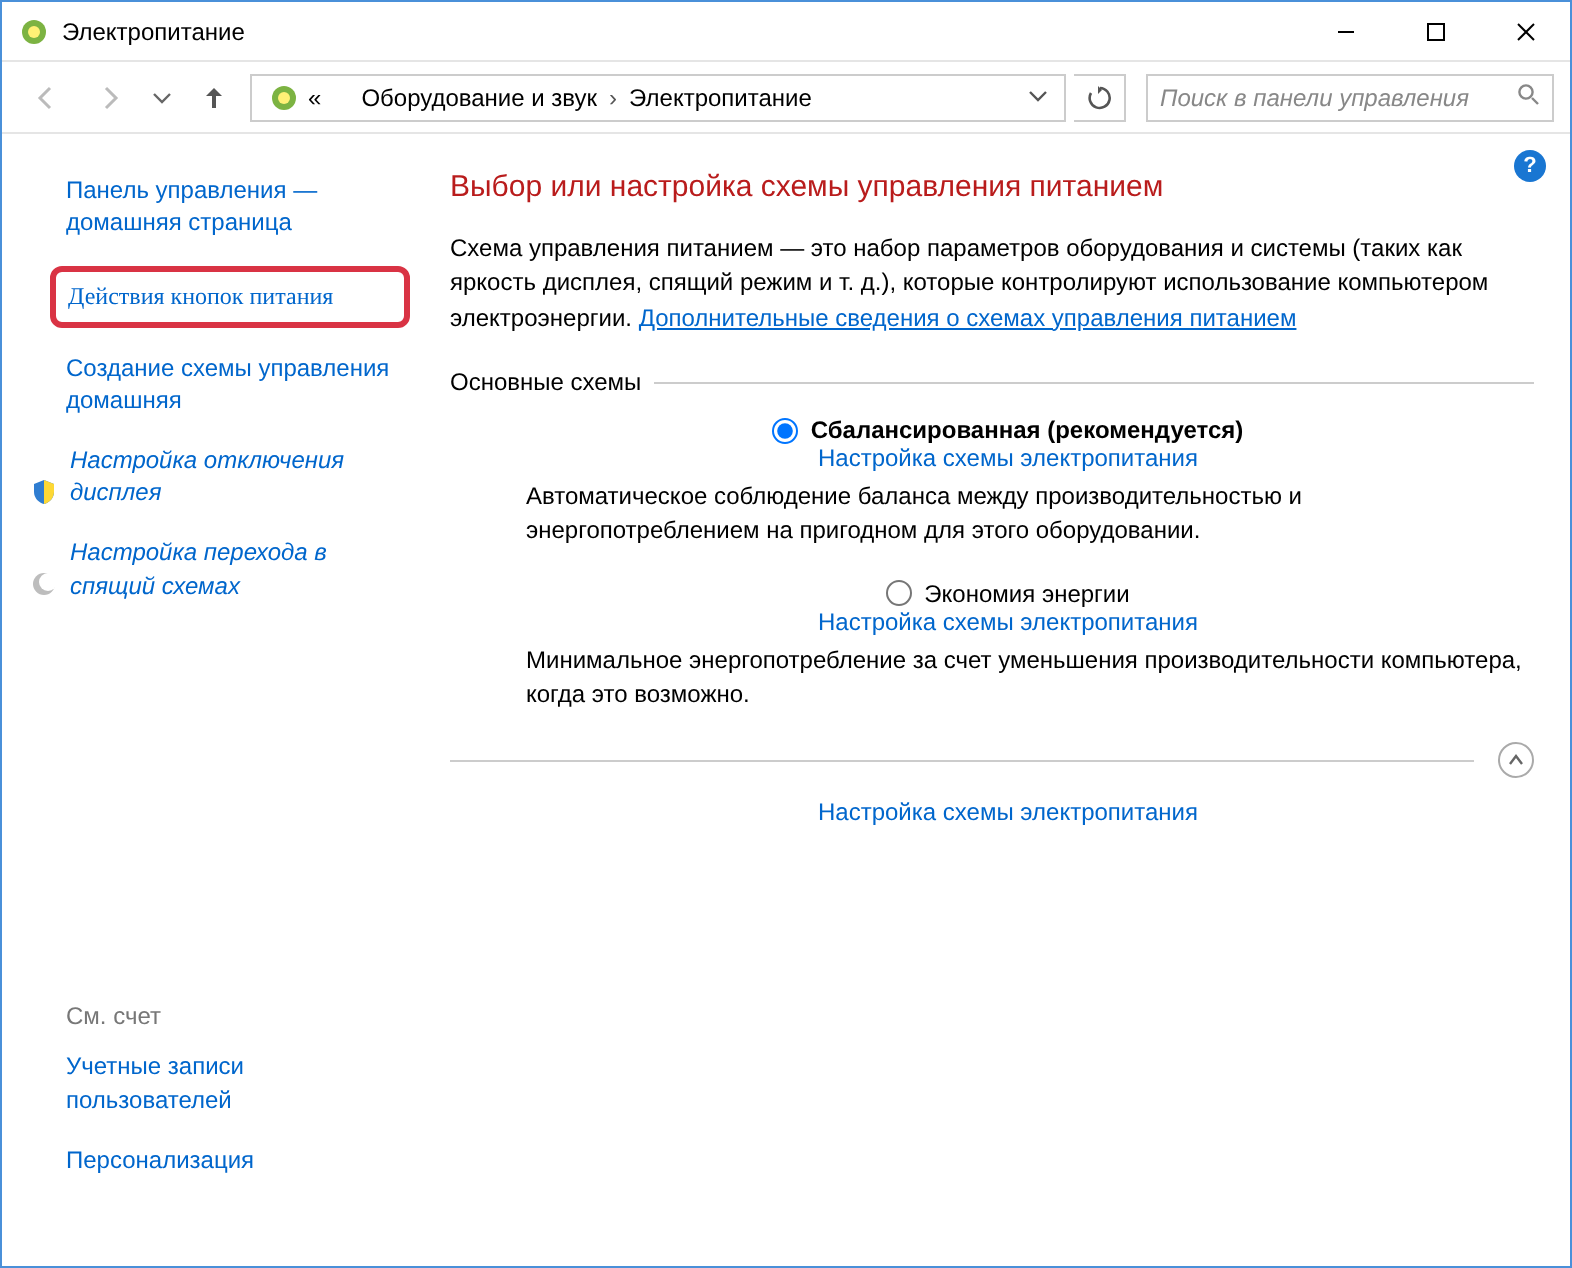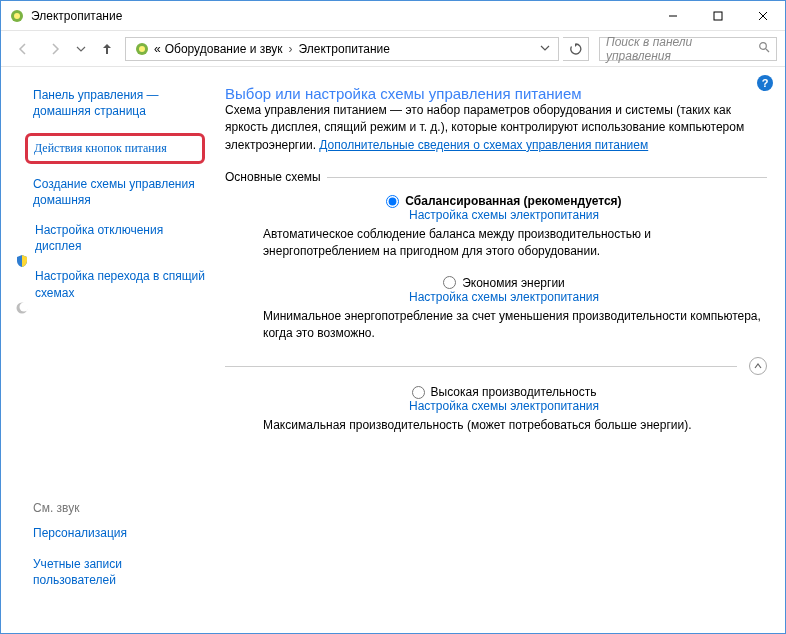--- a/index.html
+++ b/index.html
@@ -54,21 +54,21 @@
     padding: 0 4px;
   }
   .breadcrumb-box .bc-icon { width:16px; height:16px; margin: 0 4px; }
   .breadcrumb-box .sep { margin: 0 6px; color:#555; }
   .refresh-box {
     width: 26px; height: 24px; border: 1px solid #ccc; border-left: none;
     display: flex; align-items: center; justify-content: center;
     color: #555;
   }
   .search-box {
-    width: 178px; height: 24px;
+    width: 204px; height: 24px;
     border: 1px solid #ccc;
     margin-left: 6px;
     display: flex; align-items: center;
     padding: 0 6px;
     color: #888;
     font-style: italic;
     justify-content: space-between;
   }
   .search-box span.ph { flex:1; font-style: italic; }
   .content {
@@ -91,21 +91,21 @@
   }
   .sidebar .highlighted {
     border: 3px solid #d93344;
     border-radius: 6px;
     padding: 4px 6px;
     margin-left: -8px;
     margin-bottom: 12px;
     display: inline-block;
   }
   .sidebar .with-icon {
-    display: flex; align-items: flex-end; gap: 6px;
+    display: flex; align-items: center; gap: 6px; font-style: italic;
   }
   .sidebar .bullet-icon {
     width: 14px; height: 14px; margin-top: 1px;
     flex-shrink: 0;
   }
   .sidebar .sidebar-icon-item { margin-left: -18px; }
   .see-also {
     margin-top: auto;
     padding-bottom: 20px;
   }
@@ -119,23 +119,24 @@
   }
   .help-icon {
     position: absolute; right: 12px; top: 8px;
     width: 16px; height: 16px;
     background: #1976d2; color:#fff;
     border-radius: 50%;
     font-size: 11px; font-weight: bold;
     display:flex; align-items:center; justify-content:center;
   }
   h1.heading {
-    color: #3b82f6;
+    color: #b91c1c;
     font-weight: normal;
     font-size: 15px;
+    margin-bottom: 14px;
   }
   .desc { line-height: 1.45; margin-bottom: 16px; }
   .inline-link { color: #0066cc; }
   .section-header {
     display: flex; align-items: center; gap: 6px;
     margin-bottom: 10px;
   }
   .section-header .line {
     flex:1; height:1px; background:#ccc;
   }
@@ -215,21 +216,21 @@
   </div>
 
   <div class="breadcrumb-box">
     <span class="bc-icon">
       <svg viewBox="0 0 16 16">
           <circle cx="8" cy="8" r="6" fill="#7cb342"></circle>
           <circle cx="8" cy="8" r="3" fill="#fff176"></circle>
         </svg>
     </span>
     <span>«</span>
-    <span style="margin-left:4px;">Оборудование и звук</span>
+    <span style="margin-left:20px;">Оборудование и звук</span>
     <span class="sep">›</span>
     <span>Электропитание</span>
     <span style="flex:1"></span>
     <span style="color:#555; padding:0 4px;">
       <svg width="10" height="10">
           <path d="M1 3 L5 7 L9 3" stroke="#555" fill="none" stroke-width="1.2"></path>
         </svg>
     </span>
   </div>
   <div class="refresh-box">
@@ -273,23 +274,23 @@
       <span class="bullet-icon">
         <svg viewBox="0 0 14 14">
             <circle cx="7" cy="7" r="5.5" fill="#bdbdbd"></circle>
             <circle cx="9" cy="6" r="4.5" fill="#fff"></circle>
           </svg>
       </span>
       <a class="link" href="#">Настройка перехода в спящий схемах</a>
     </div>
 
     <div class="see-also">
-      <div class="heading">См. звук</div>
+      <div class="heading">См. счет</div>
+      <a class="link" href="#">Учетные записи пользователей</a>
       <a class="link" href="#">Персонализация</a>
-      <a class="link" href="#">Учетные записи пользователей</a>
     </div>
   </div>
 
   <div class="main">
     <div class="help-icon">?</div>
 
     <h1 class="heading">Выбор или настройка схемы управления питанием</h1>
 
     <p class="desc">
       <span>Схема управления питанием — это набор параметров оборудования и системы (таких как яркость дисплея, спящий режим и т. д.), которые контролируют использование компьютером электроэнергии. </span><a href="#" class="inline-link">Дополнительные сведения о схемах управления питанием</a>
@@ -326,23 +327,18 @@
       <span class="line"></span>
       <span class="collapse-btn">
         <svg width="8" height="8">
             <path d="M1 6 L4 2 L7 6" stroke="#666" fill="none" stroke-width="1.2"></path>
           </svg>
       </span>
     </div>
 
     <div class="plan">
       <div class="plan-head">
-        <label>
-          <input type="radio" name="plan" style="">
-          <span class="plan-title">Высокая производительность</span>
-        </label>
         <a href="#" class="plan-link">Настройка схемы электропитания</a>
       </div>
-      <div class="plan-desc">Максимальная производительность (может потребоваться больше энергии).</div>
     </div>
 
   </div>
 </div>
 
 </body></html>

